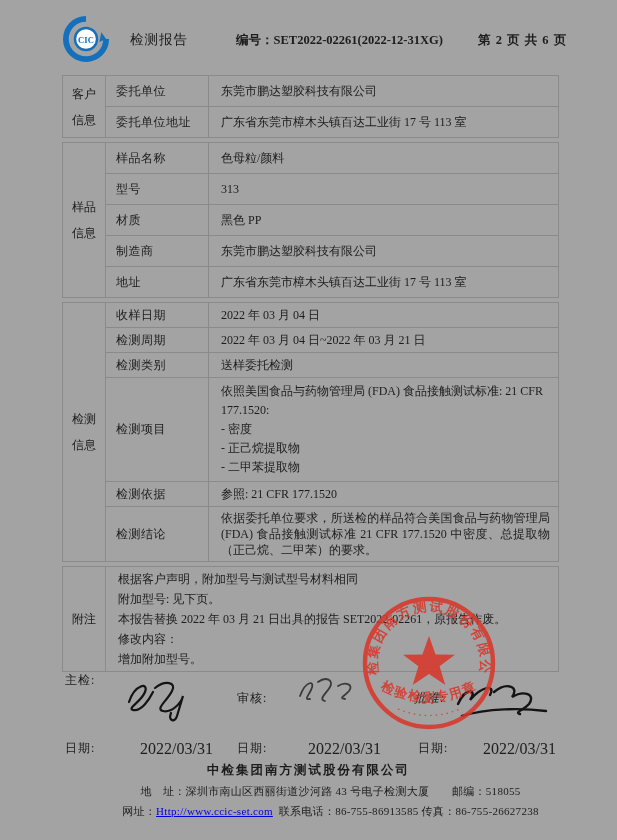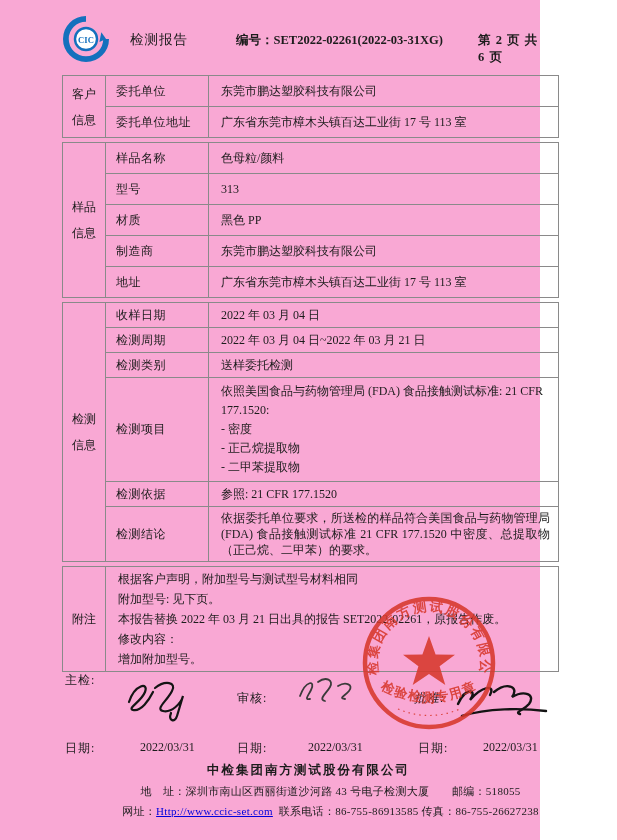--- a/index.html
+++ b/index.html
@@ -2,21 +2,21 @@
 <html><head>
 <meta charset="utf-8">
 <style>
   * { margin:0; padding:0; box-sizing:border-box; }
   html,body { background:#fff; }
   body {
     width:617px; height:840px;
     font-family:"Liberation Serif","DejaVu Serif",serif;
     color:#1c1c1c; position:relative; overflow:hidden;
   }
-  .page { position:absolute; inset:0; width:540px; height:840px; background:#f9a8d4; }
+  .page { position:absolute; inset:0; width:617px; height:840px; background:#a3a3a3; }
 
   
   .hdr-logo   { position:absolute; left:63px;  top:16px; width:46px; height:46px; }
   .hdr-title  { position:absolute; left:130px; top:31px; font-size:13.5px; font-weight:normal; letter-spacing:1px; }
   .hdr-no     { position:absolute; left:236px; top:32px; font-size:12.5px; font-weight:bold; }
   .hdr-page   { position:absolute; left:478px; top:32px; font-size:12.5px; font-weight:bold; letter-spacing:1px; }
 
   
   .tables { position:absolute; left:62px; top:75px; width:497px; }
   table { border-collapse:collapse; table-layout:fixed; width:497px; }
@@ -28,21 +28,21 @@
   .h32 td  { height:31px; }
   .h25 td  { height:25px; }
   td.tall  { height:90px; line-height:19px; padding:4px 10px 4px 12px; white-space:pre-line; vertical-align:middle; }
   td.concl { height:48px; line-height:16px; padding:3px 8px 3px 12px; text-align:justify; }
   td.note  { height:99px; line-height:20px; padding:2px 10px 2px 12px; white-space:pre-line; }
 
   
   .sig-label  { position:absolute; font-size:12px; letter-spacing:1px; }
   .sig-svg    { position:absolute; }
   .date-label { position:absolute; font-size:12px; letter-spacing:1px; }
-  .date-val   { position:absolute; font-size:12px; }
+  .date-val   { position:absolute; font-size:16px; }
 
   
   .stamp { position:absolute; left:358px; top:592px; width:142px; height:142px; opacity:0.88; pointer-events:none; }
 
   
   .footer { position:absolute; left:0; top:762px; width:617px; text-align:center; }
   .f-company { font-size:12.5px; font-weight:bold; letter-spacing:2px; }
   .f-line { font-size:11px; margin-top:5px; letter-spacing:0.3px;padding-left:44px; }
   .f-link { color:#0000dd; text-decoration:underline; }
 </style>
@@ -51,21 +51,21 @@
 
 <div class="page">
 
   <svg class="hdr-logo" viewBox="0 0 48 48">
     <path d="M24 3 A21 21 0 1 0 45 24" fill="none" stroke="#1470bd" stroke-width="6"></path>
     <path d="M45 24 L40 17 L38 27 Z" fill="#1470bd"></path>
     <circle cx="24" cy="24" r="11.5" fill="#fff" stroke="#1470bd" stroke-width="2.5"></circle>
     <text x="24" y="28" text-anchor="middle" font-size="9" font-weight="bold" fill="#1470bd" font-family="'Liberation Serif',serif">CIC</text>
   </svg>
   <div class="hdr-title">检测报告</div>
-  <div class="hdr-no"><span>编号：</span><span>SET2022-02261(2022-03-31XG)</span></div>
+  <div class="hdr-no"><span>编号：</span><span>SET2022-02261(2022-12-31XG)</span></div>
   <div class="hdr-page">第 2 页 共 6 页</div>
 
   <div class="tables">
 
     <table class="tbl">
       <tbody>
           <tr class="h32">
         <td class="sec" rowspan="2">客户信息</td>
         <td class="lbl">委托单位</td>
         <td class="val">东莞市鹏达塑胶科技有限公司</td>

